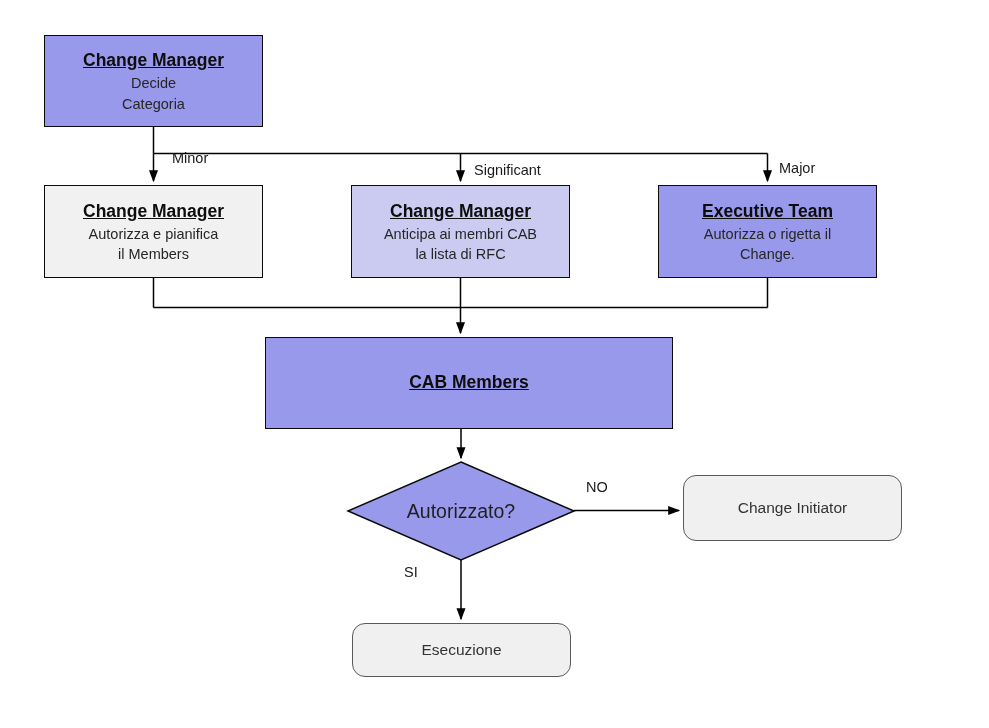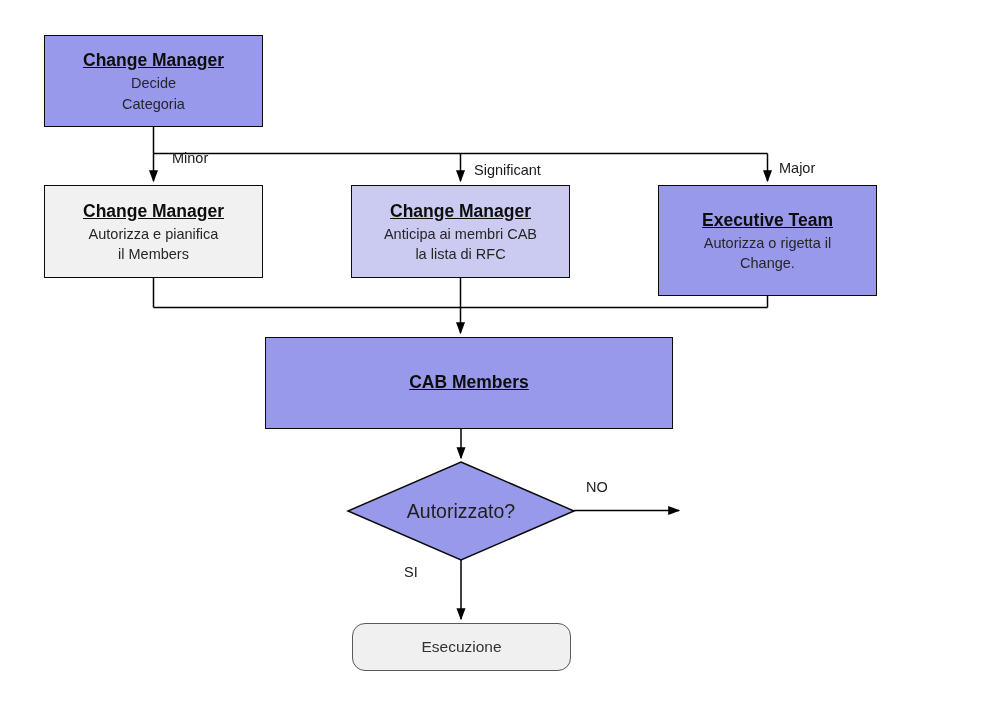--- a/index.html
+++ b/index.html
@@ -34,24 +34,24 @@
     text-align:center;
     background:#F0F0F0;
     border:1.6px solid #595959;
     border-radius:13px;
     font-size:15.5px; color:#333333;
   }
 
   .node-top        { left:44px;  top:35px;  width:219px; height:92px; }
   .node-minor      { left:44px;  top:185px; width:219px; height:93px; }
   .node-sig        { left:351px; top:185px; width:219px; height:93px; }
-  .node-major      { left:658px; top:185px; width:219px; height:111px; }
+  .node-major      { left:658px; top:185px; width:219px; height:93px; }
   .node-cab        { left:265px; top:337px; width:408px; height:92px; }
   .node-initiator  { left:683px; top:475px; width:219px; height:66px; }
-  .node-esecuzione { left:352px; top:623px; width:219px; height:48px; }
+  .node-esecuzione { left:352px; top:623px; width:219px; height:54px; }
 
   .decision-label {
     position:absolute;
     left:348px; top:462px; width:226px; height:98px;
     display:flex; align-items:center; justify-content:center;
     font-size:19.5px; color:#1f1f1f;
   }
 
   .edge-label {
     position:absolute;
@@ -115,20 +115,23 @@
     <div class="sub">Autorizza o rigetta il</div>
     <div class="sub">Change.</div>
   </div>
 
   <div class="box fill-purple node-cab">
     <div class="title">CAB Members</div>
   </div>
 
   <div class="decision-label">Autorizzato?</div>
 
+  <div class="rounded node-initiator">
+    <span>Change Initiator</span>
+  </div>
 
   <div class="rounded node-esecuzione">
     <span>Esecuzione</span>
   </div>
 
   <div class="edge-label lbl-minor">Minor</div>
   <div class="edge-label lbl-sig">Significant</div>
   <div class="edge-label lbl-major">Major</div>
   <div class="edge-label lbl-no">NO</div>
   <div class="edge-label lbl-si">SI</div>

